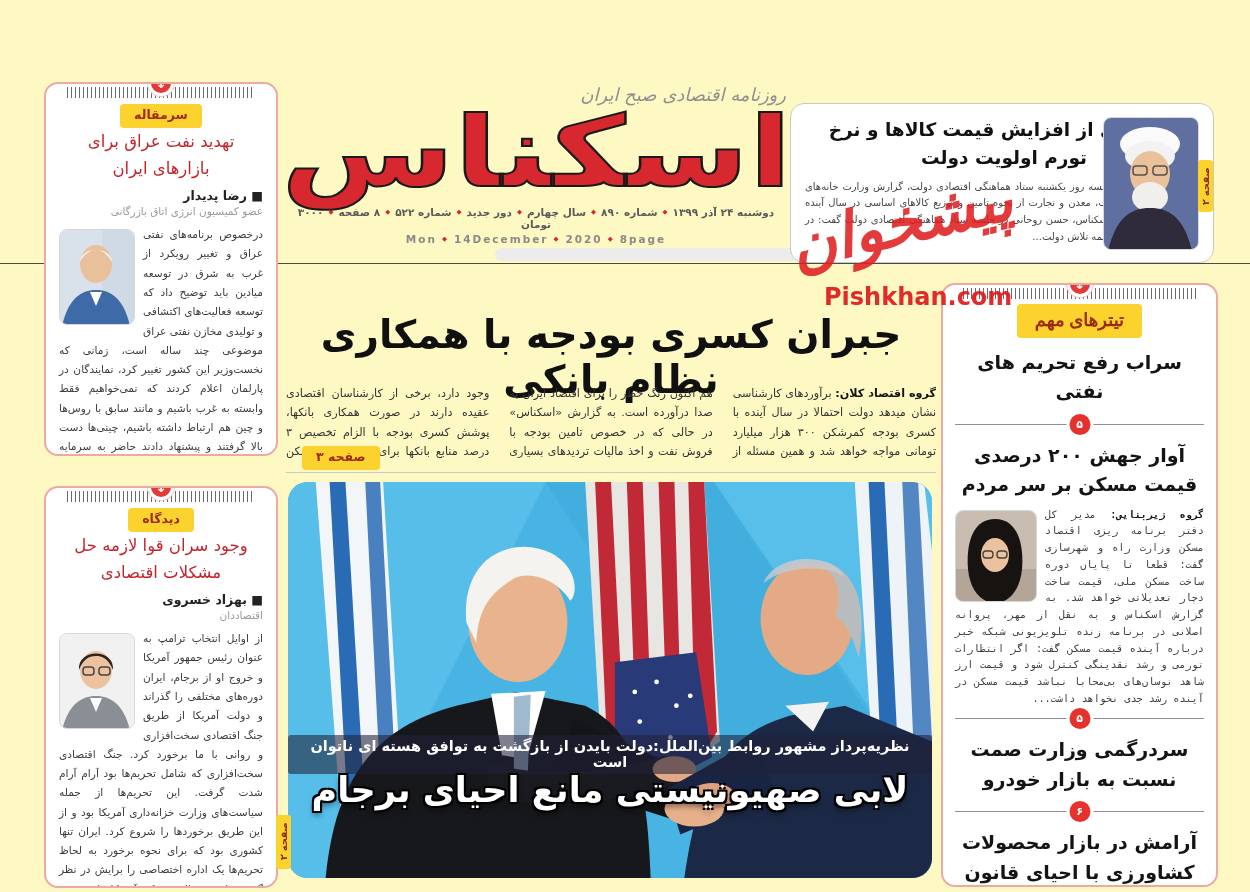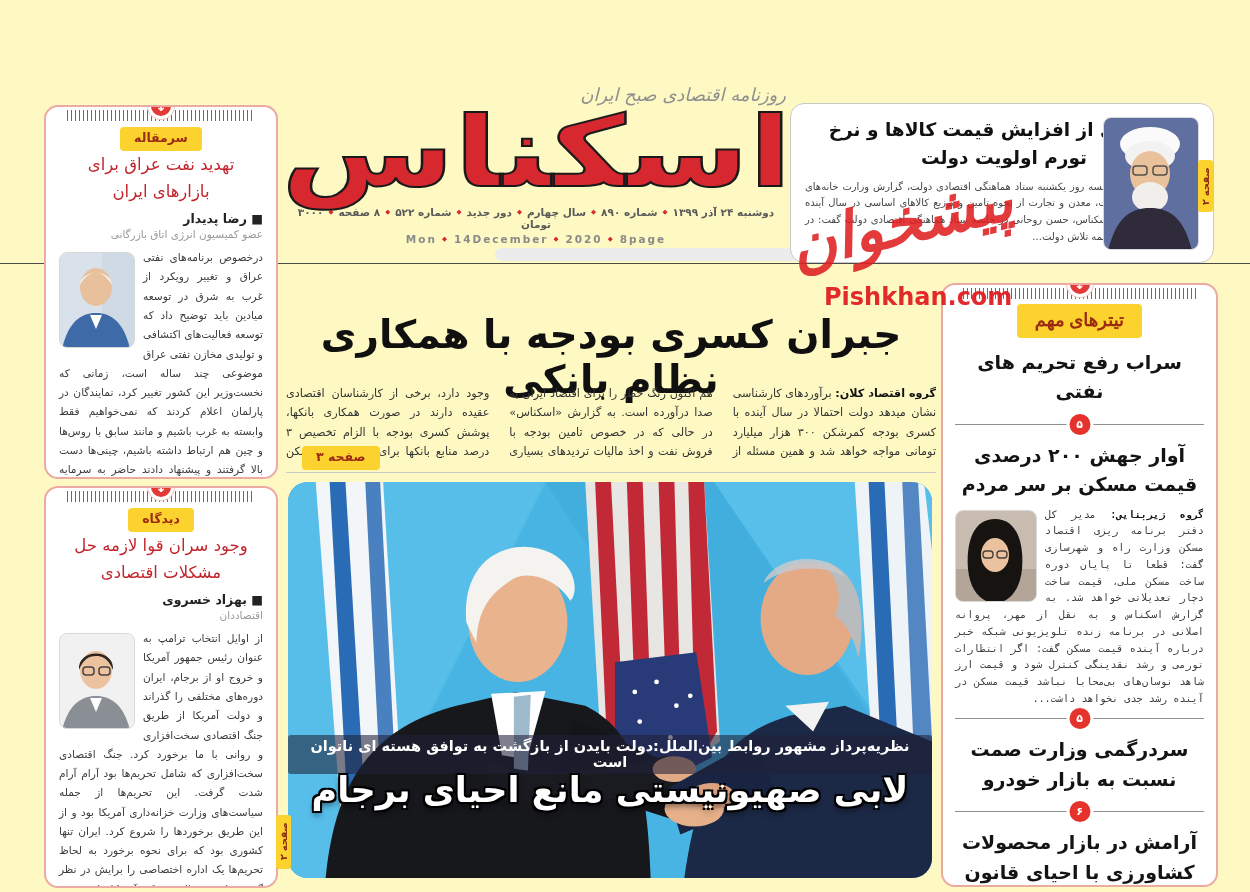--- a/index.html
+++ b/index.html
@@ -71,21 +71,21 @@
     background:#fff; border:1px solid #c9c9c9; border-radius:14px;
     padding:12px 14px 10px 14px; z-index:2;
   }
   .rh-photo { position:absolute; top:13px; right:14px; width:96px; height:133px; }
   .rh-headline { font-size:18.5px; font-weight:bold; color:#111; line-height:1.5; text-align:center; padding-left:4px; }
   .rh-body { margin-top:7px; font-size:10px; color:#444; line-height:1.68; text-align:justify; padding-right:0; }
   .rh-body .lead { font-weight:bold; color:#111; }
 
   
   .lb { left:44px; width:234px; padding:0 13px 10px; }
-  .lb1 { top:105px; height:374px; }
+  .lb1 { top:82px; height:374px; }
   .lb2 { top:486px; height:402px; }
   .lb .tag-row { text-align:center; margin-top:6px; }
   .box-title {
     margin-top:0; text-align:center; color:#c3242c; font-weight:normal;
     font-size:16.5px; line-height:1.65;
   }
   .author { margin-top:6px; font-size:12.5px; font-weight:bold; color:#222; }
   .role { margin-top:2px; font-size:10.5px; color:#9a9a9a; }
   .box-body { margin-top:8px; font-size:10.6px; color:#3c3c3c; line-height:1.82; text-align:justify; }
   .float-photo { float:left; width:76px; height:96px; margin:4px 8px 4px 0; }

